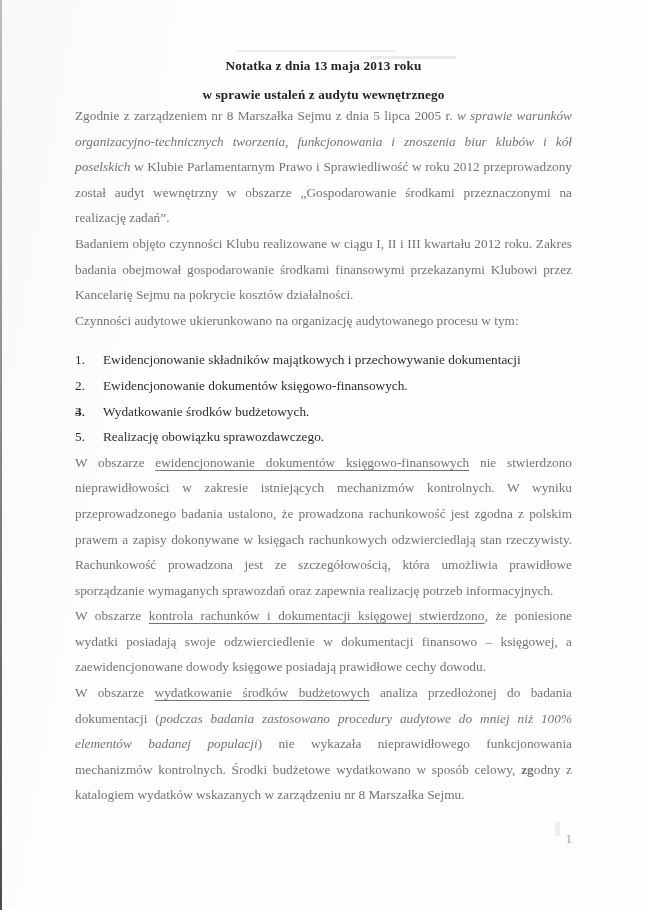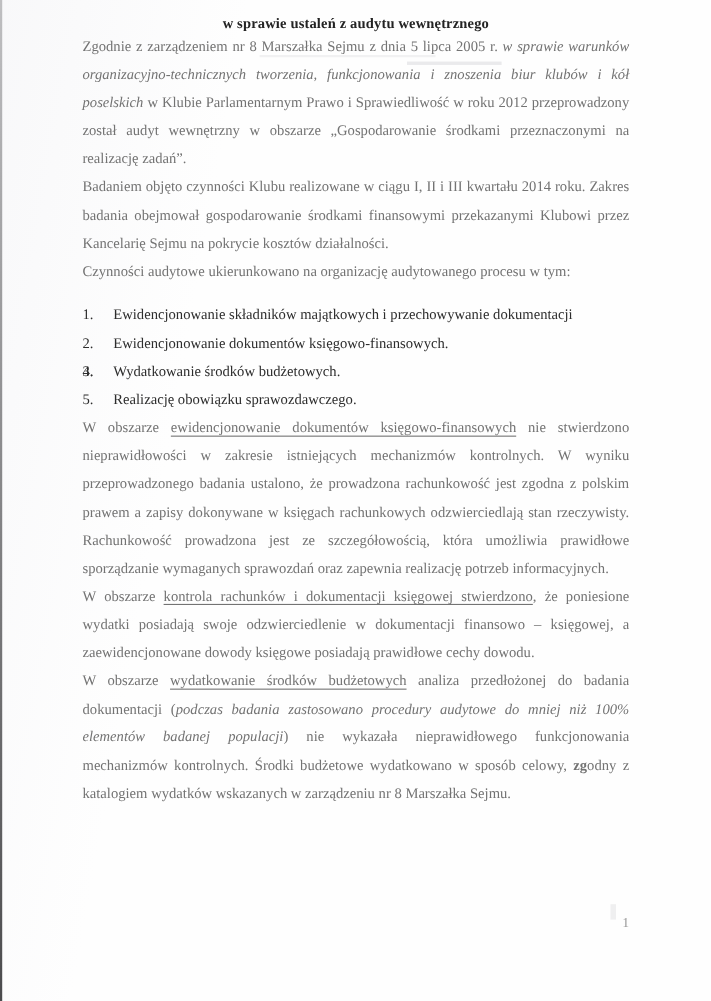--- a/index.html
+++ b/index.html
@@ -113,26 +113,27 @@
 
   <div class="scan-edge-left"></div>
   <div class="scan-tint"></div>
 
   <div class="smudge" style="left:370px; top:56px; width:86px; height:3px;"></div>
   <div class="smudge" style="left:236px; top:50px; width:160px; height:2px; opacity:0.35;"></div>
   <div class="smudge" style="left:555px; top:822px; width:5px; height:14px; opacity:0.4;"></div>
 
   <div class="content">
 
+    <div class="doc-title title-line-1">Notatka z dnia 13 maja 2013 roku</div>
 
     <div class="doc-title title-line-2">w sprawie ustaleń z audytu wewnętrznego</div>
 
     <p class="para p1"><span>Zgodnie z zarządzeniem nr 8 Marszałka Sejmu z dnia 5 lipca 2005 r. </span><span class="it">w sprawie warunków organizacyjno-technicznych tworzenia, funkcjonowania i znoszenia biur klubów i kół poselskich</span><span> w Klubie Parlamentarnym Prawo i Sprawiedliwość w roku 2012 przeprowadzony został audyt wewnętrzny w obszarze „Gospodarowanie środkami przeznaczonymi na realizację zadań”.</span></p>
 
-    <p class="para p2">Badaniem objęto czynności Klubu realizowane w ciągu I, II i III kwartału 2014 roku. Zakres badania obejmował gospodarowanie środkami finansowymi przekazanymi Klubowi przez Kancelarię Sejmu na pokrycie kosztów działalności.</p>
+    <p class="para p2">Badaniem objęto czynności Klubu realizowane w ciągu I, II i III kwartału 2012 roku. Zakres badania obejmował gospodarowanie środkami finansowymi przekazanymi Klubowi przez Kancelarię Sejmu na pokrycie kosztów działalności.</p>
 
     <p class="para p3">Czynności audytowe ukierunkowano na organizację audytowanego procesu w tym:</p>
 
     <ol class="audit-list">
       <li>
         <span class="num">1.</span><span>Ewidencjonowanie składników majątkowych i przechowywanie dokumentacji</span>
       </li>
       <li>
         <span class="num">2.</span><span>Ewidencjonowanie dokumentów księgowo-finansowych.</span>
       </li>

